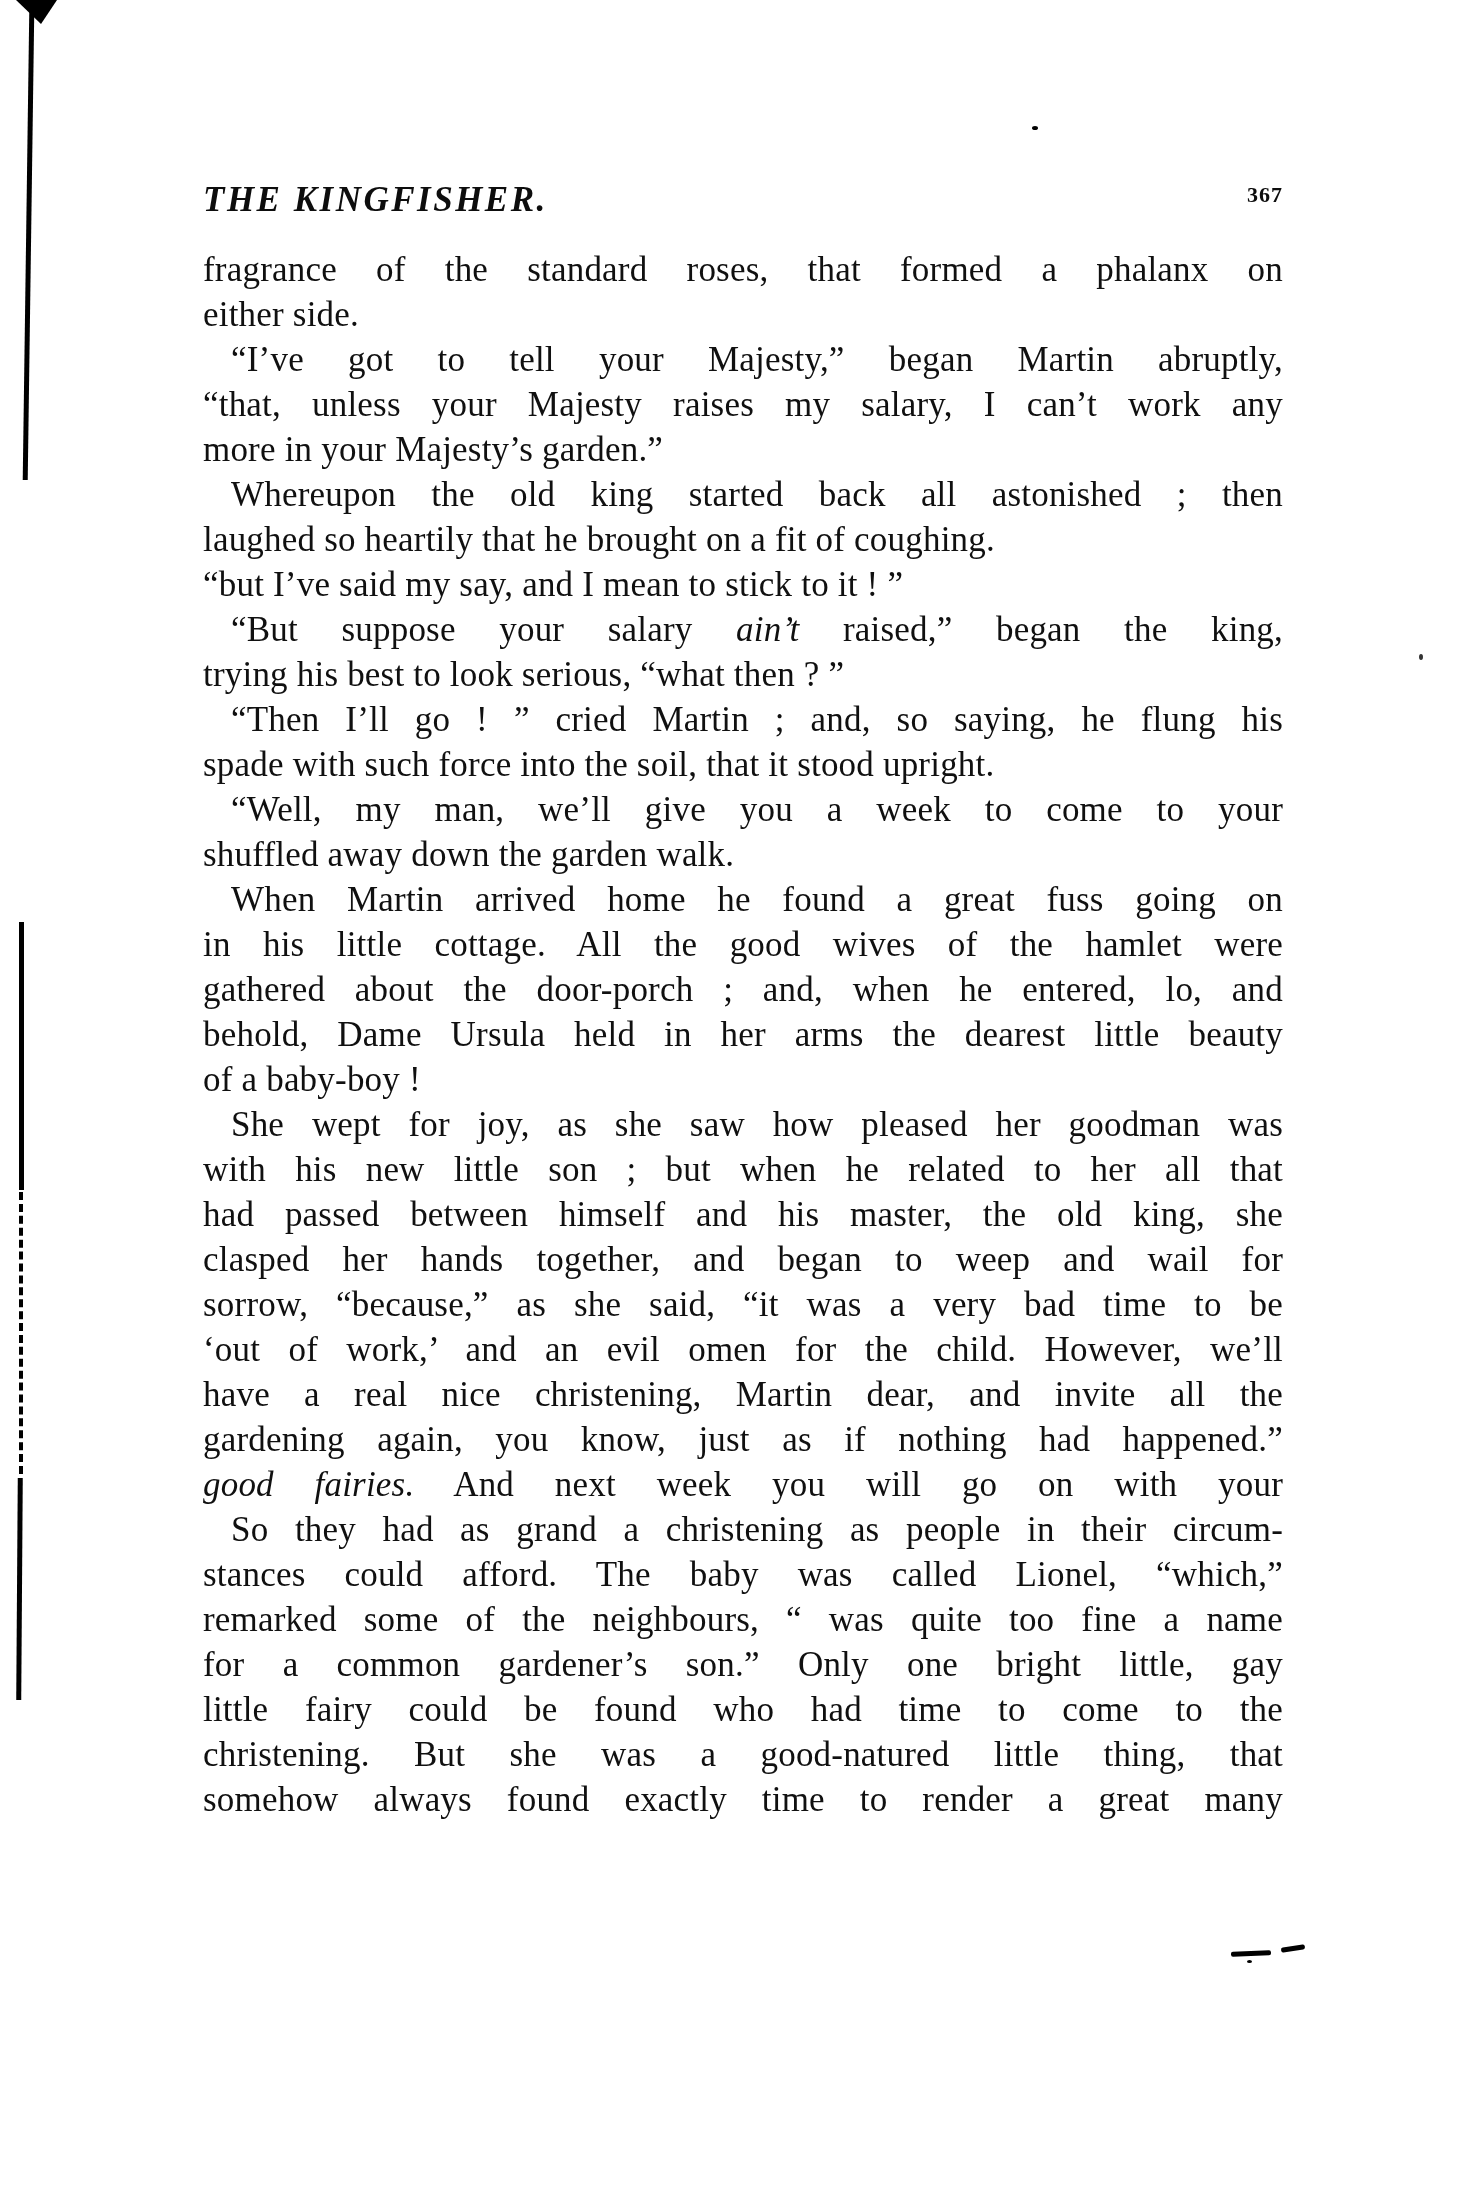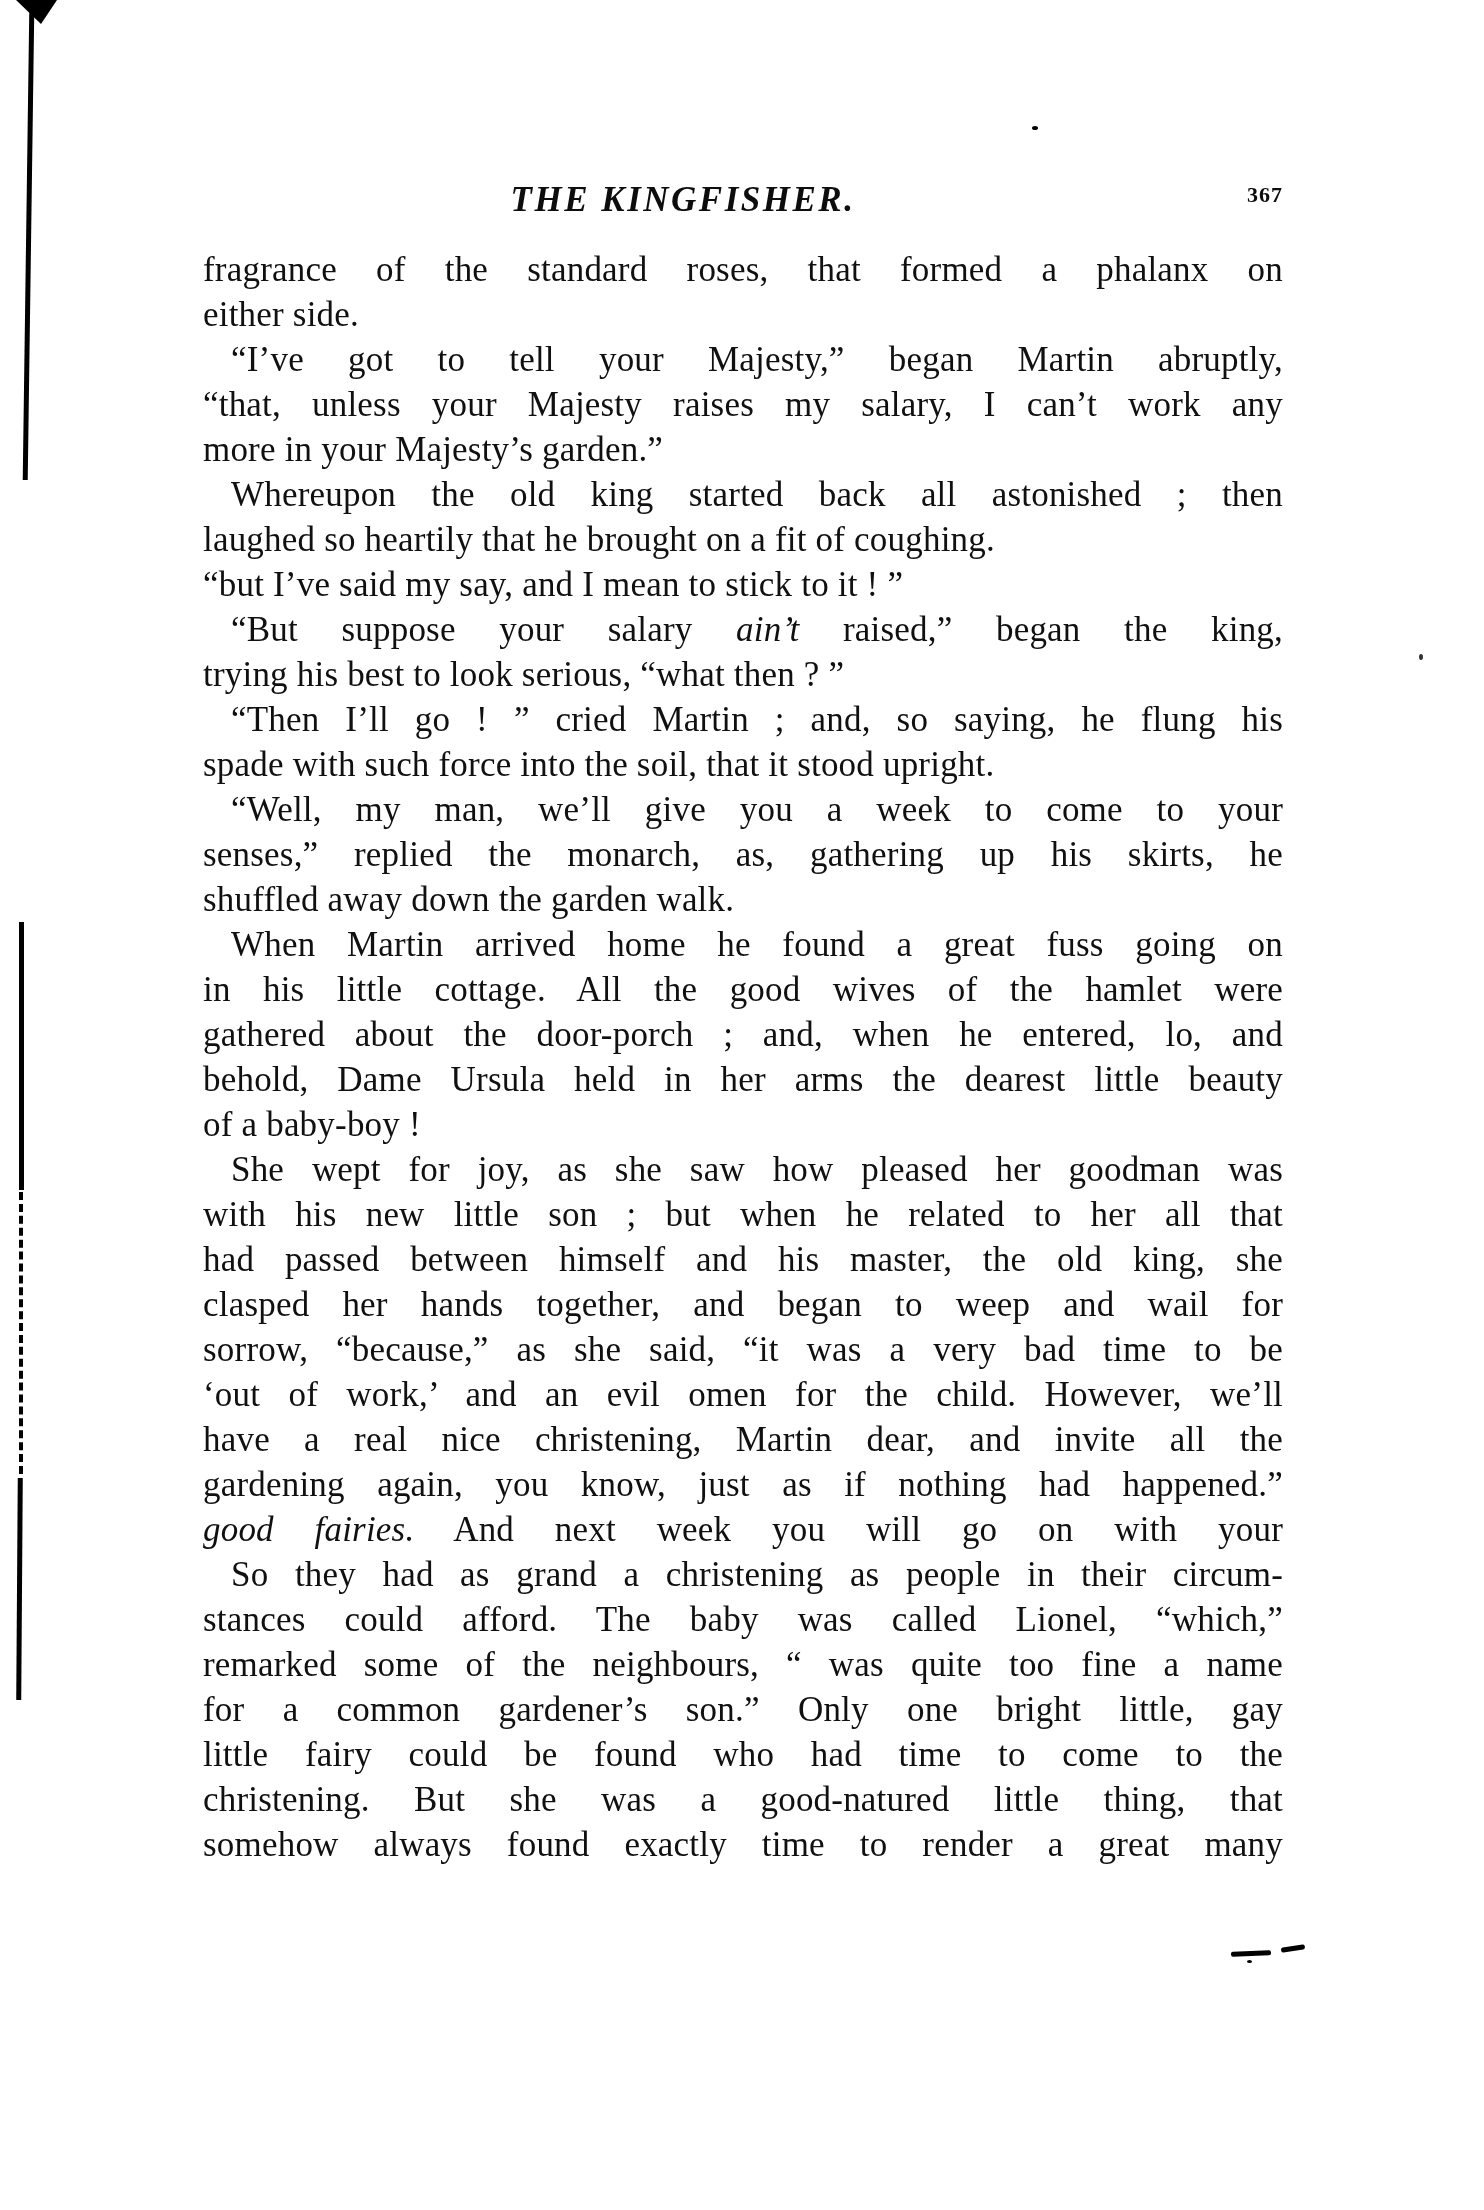--- a/index.html
+++ b/index.html
@@ -13,21 +13,21 @@
   }
   .page { position: absolute; inset: 0; background: #ffffff; }
 
   
   .running-head {
     position: absolute;
     left: 203px; top: 180px; width: 1080px; height: 42px;
   }
   .head-title {
     position: absolute; left: 0; right: 120px; top: 0;
-    text-align: center;
+    text-align: left;
     font-style: italic; font-weight: 700;
     font-size: 35px; letter-spacing: 2.5px;
     color: #0d0d0d;
     white-space: nowrap;
   }
   .head-page-number {
     position: absolute; right: 0; top: 2px;
     font-size: 22px; font-weight: 600; letter-spacing: 1px;
     color: #0d0d0d;
   }
@@ -102,21 +102,20 @@
       <div class="line"><span>“that, unless your Majesty raises my salary, I can’t work any</span></div>
       <div class="line end"><span>more in your Majesty’s garden.”</span></div>
       <div class="line indent"><span>Whereupon the old king started back all astonished ; then</span></div>
       <div class="line end"><span>laughed so heartily that he brought on a fit of coughing.</span></div>
       <div class="line end"><span>“but I’ve said my say, and I mean to stick to it ! ”</span></div>
       <div class="line indent"><span>“But suppose your salary </span><i>ain’t</i><span> raised,” began the king,</span></div>
       <div class="line end"><span>trying his best to look serious, “what then ? ”</span></div>
       <div class="line indent"><span>“Then I’ll go ! ” cried Martin ; and, so saying, he flung his</span></div>
       <div class="line end"><span>spade with such force into the soil, that it stood upright.</span></div>
       <div class="line indent"><span>“Well, my man, we’ll give you a week to come to your</span></div>
-      <div class="line"><span>senses,” replied the monarch, as, gathering up his skirts, he</span></div>
       <div class="line end"><span>shuffled away down the garden walk.</span></div>
       <div class="line indent"><span>When Martin arrived home he found a great fuss going on</span></div>
       <div class="line"><span>in his little cottage. All the good wives of the hamlet were</span></div>
       <div class="line"><span>gathered about the door-porch ; and, when he entered, lo, and</span></div>
       <div class="line"><span>behold, Dame Ursula held in her arms the dearest little beauty</span></div>
       <div class="line end"><span>of a baby-boy !</span></div>
       <div class="line indent"><span>She wept for joy, as she saw how pleased her goodman was</span></div>
       <div class="line"><span>with his new little son ; but when he related to her all that</span></div>
       <div class="line"><span>had passed between himself and his master, the old king, she</span></div>
       <div class="line"><span>clasped her hands together, and began to weep and wail for</span></div>

